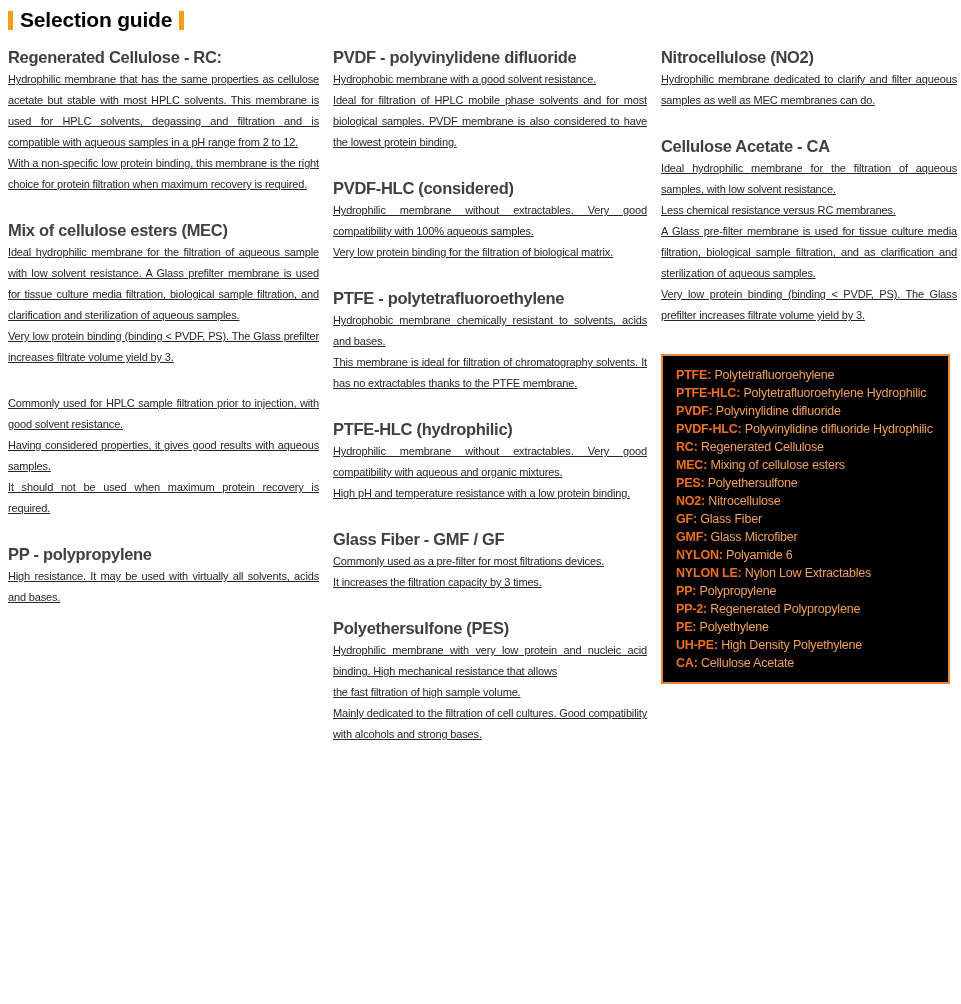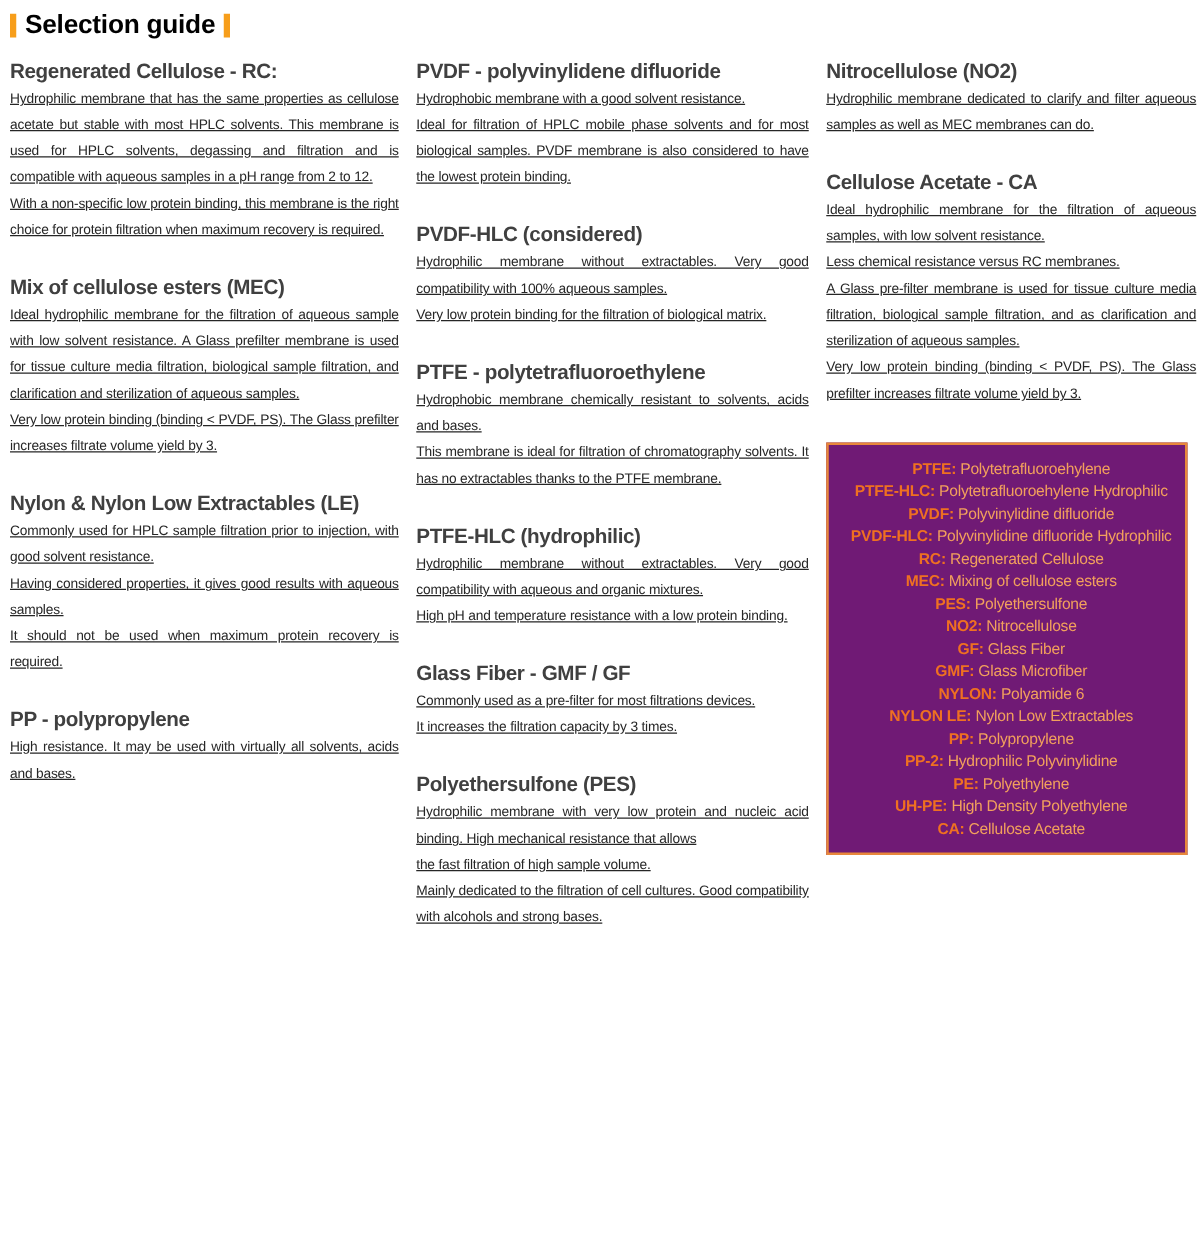--- a/index.html
+++ b/index.html
@@ -32,22 +32,21 @@
   p.body-par {
     margin: 0; font-size: 11px; line-height: 21px;
     text-align: justify; letter-spacing: -0.15px; text-decoration: underline;
   }
 
   .abbr-box {
     margin-top: 28px;
     width: 289px; box-sizing: border-box;
     border: 2px solid #E8873B;
     padding: 10px 6px 10px 13px;
-    background: #701a75;
-    text-align: center;
+    background: #000000;
   }
   .abbr-row {
     font-size: 12.5px; line-height: 18px;
     white-space: nowrap; letter-spacing: -0.2px;
   }
   .abbr-term { font-weight: bold; color: #EF7021; }
   .abbr-def  { color: #F2A05C; }
 </style>
 </head>
 <body>
@@ -67,21 +66,20 @@
         <h2 class="section-heading">Regenerated Cellulose - RC:</h2>
         <p class="body-par">Hydrophilic membrane that has the same properties as cellulose acetate but stable with most HPLC solvents. This membrane is used for HPLC solvents, degassing and filtration and is compatible with aqueous samples in a pH range from 2 to 12.</p>
         <p class="body-par">With a non-specific low protein binding, this membrane is the right choice for protein filtration when maximum recovery is required.</p>
       </article>
       <article class="section">
         <h2 class="section-heading">Mix of cellulose esters (MEC)</h2>
         <p class="body-par">Ideal hydrophilic membrane for the filtration of aqueous sample with low solvent resistance. A Glass prefilter membrane is used for tissue culture media filtration, biological sample filtration, and clarification and sterilization of aqueous samples.</p>
         <p class="body-par">Very low protein binding (binding &lt; PVDF, PS). The Glass prefilter increases filtrate volume yield by 3.</p>
       </article>
       <article class="section">
-        <h2 class="section-heading">Nylon &amp; Nylon Low Extractables (LE)</h2>
         <p class="body-par">Commonly used for HPLC sample filtration prior to injection, with good solvent resistance.</p>
         <p class="body-par">Having considered properties, it gives good results with aqueous samples.</p>
         <p class="body-par">It should not be used when maximum protein recovery is required.</p>
       </article>
       <article class="section">
         <h2 class="section-heading">PP - polypropylene</h2>
         <p class="body-par">High resistance. It may be used with virtually all solvents, acids and bases.</p>
       </article>
     </section>
 
@@ -140,21 +138,21 @@
         <div class="abbr-row"><span class="abbr-term">PVDF-HLC:</span> <span class="abbr-def">Polyvinylidine difluoride Hydrophilic</span></div>
         <div class="abbr-row"><span class="abbr-term">RC:</span> <span class="abbr-def">Regenerated Cellulose</span></div>
         <div class="abbr-row"><span class="abbr-term">MEC:</span> <span class="abbr-def">Mixing of cellulose esters</span></div>
         <div class="abbr-row"><span class="abbr-term">PES:</span> <span class="abbr-def">Polyethersulfone</span></div>
         <div class="abbr-row"><span class="abbr-term">NO2:</span> <span class="abbr-def">Nitrocellulose</span></div>
         <div class="abbr-row"><span class="abbr-term">GF:</span> <span class="abbr-def">Glass Fiber</span></div>
         <div class="abbr-row"><span class="abbr-term">GMF:</span> <span class="abbr-def">Glass Microfiber</span></div>
         <div class="abbr-row"><span class="abbr-term">NYLON:</span> <span class="abbr-def">Polyamide 6</span></div>
         <div class="abbr-row"><span class="abbr-term">NYLON LE:</span> <span class="abbr-def">Nylon Low Extractables</span></div>
         <div class="abbr-row"><span class="abbr-term">PP:</span> <span class="abbr-def">Polypropylene</span></div>
-        <div class="abbr-row"><span class="abbr-term">PP-2:</span> <span class="abbr-def">Hydrophilic Polyvinylidine</span></div>
+        <div class="abbr-row"><span class="abbr-term">PP-2:</span> <span class="abbr-def">Regenerated Polypropylene</span></div>
         <div class="abbr-row"><span class="abbr-term">PE:</span> <span class="abbr-def">Polyethylene</span></div>
         <div class="abbr-row"><span class="abbr-term">UH-PE:</span> <span class="abbr-def">High Density Polyethylene</span></div>
         <div class="abbr-row"><span class="abbr-term">CA:</span> <span class="abbr-def">Cellulose Acetate</span></div>
       </aside>
     </section>
 
   </main>
 </div>
 
 </body></html>

